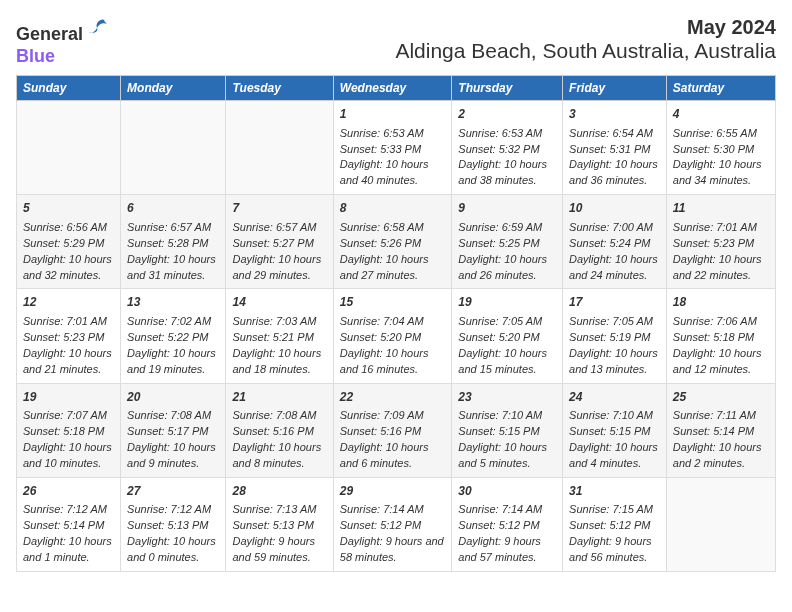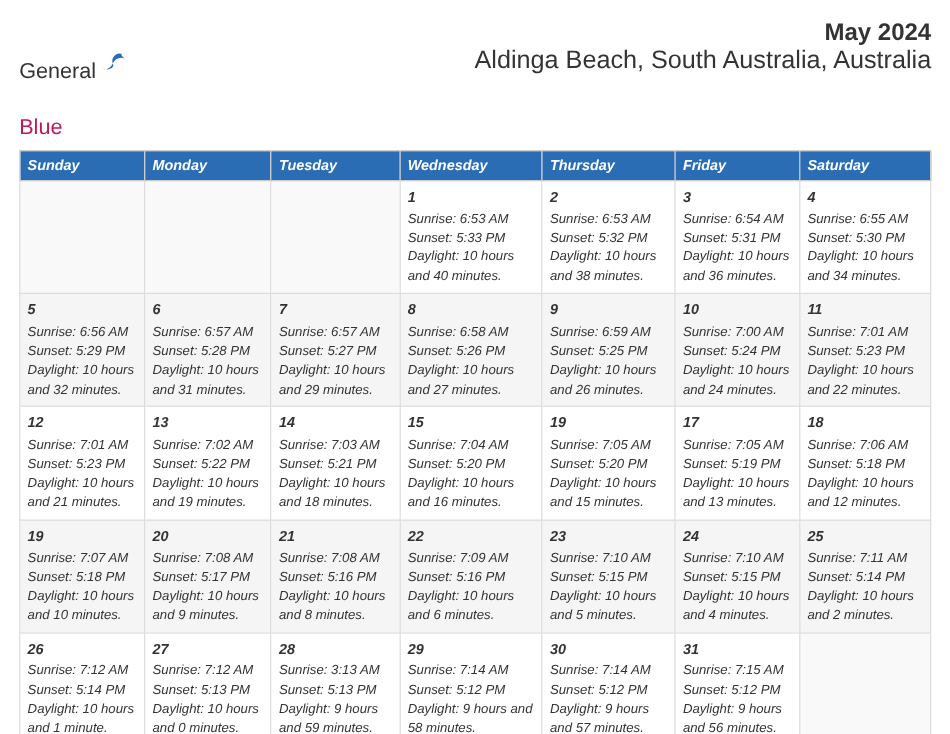--- a/index.html
+++ b/index.html
@@ -15,26 +15,25 @@
       justify-content: space-between;
       align-items: flex-start;
       margin-bottom: 8px;
     }
     .logo {
       display: flex;
       align-items: center;
     }
     .logo-text {
       font-size: 18px;
-      font-weight: normal;
+      font-weight: bold;
       line-height: 1.2;
-      margin-top: 25px;
     }
     .logo-general { color: #333; }
-    .logo-blue { color: #be185d; }
+    .logo-blue { color: #8b5cf6; }
     .logo-icon {
       width: 24px;
       height: 24px;
       margin-left: 2px;
     }
     .title-block {
       text-align: right;
     }
     .month-year {
       font-size: 20px;
@@ -148,20 +147,20 @@
         <td><span class="day-num">20</span><span>Sunrise: 7:08 AM</span><br><span>Sunset: 5:17 PM</span><br><span>Daylight: 10 hours and 9 minutes.</span></td>
         <td><span class="day-num">21</span><span>Sunrise: 7:08 AM</span><br><span>Sunset: 5:16 PM</span><br><span>Daylight: 10 hours and 8 minutes.</span></td>
         <td><span class="day-num">22</span><span>Sunrise: 7:09 AM</span><br><span>Sunset: 5:16 PM</span><br><span>Daylight: 10 hours and 6 minutes.</span></td>
         <td><span class="day-num">23</span><span>Sunrise: 7:10 AM</span><br><span>Sunset: 5:15 PM</span><br><span>Daylight: 10 hours and 5 minutes.</span></td>
         <td><span class="day-num">24</span><span>Sunrise: 7:10 AM</span><br><span>Sunset: 5:15 PM</span><br><span>Daylight: 10 hours and 4 minutes.</span></td>
         <td><span class="day-num">25</span><span>Sunrise: 7:11 AM</span><br><span>Sunset: 5:14 PM</span><br><span>Daylight: 10 hours and 2 minutes.</span></td>
       </tr>
       <tr>
         <td><span class="day-num">26</span><span>Sunrise: 7:12 AM</span><br><span>Sunset: 5:14 PM</span><br><span>Daylight: 10 hours and 1 minute.</span></td>
         <td><span class="day-num">27</span><span>Sunrise: 7:12 AM</span><br><span>Sunset: 5:13 PM</span><br><span>Daylight: 10 hours and 0 minutes.</span></td>
-        <td><span class="day-num">28</span><span>Sunrise: 3:13 AM</span><br><span>Sunset: 5:13 PM</span><br><span>Daylight: 9 hours and 59 minutes.</span></td>
+        <td><span class="day-num">28</span><span>Sunrise: 7:13 AM</span><br><span>Sunset: 5:13 PM</span><br><span>Daylight: 9 hours and 59 minutes.</span></td>
         <td><span class="day-num">29</span><span>Sunrise: 7:14 AM</span><br><span>Sunset: 5:12 PM</span><br><span>Daylight: 9 hours and 58 minutes.</span></td>
         <td><span class="day-num">30</span><span>Sunrise: 7:14 AM</span><br><span>Sunset: 5:12 PM</span><br><span>Daylight: 9 hours and 57 minutes.</span></td>
         <td><span class="day-num">31</span><span>Sunrise: 7:15 AM</span><br><span>Sunset: 5:12 PM</span><br><span>Daylight: 9 hours and 56 minutes.</span></td>
         <td class="empty"></td>
       </tr>
     </tbody>
 </table>
 
 </body></html>

